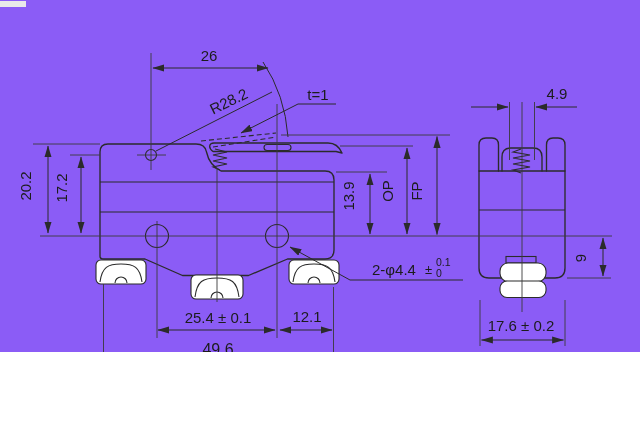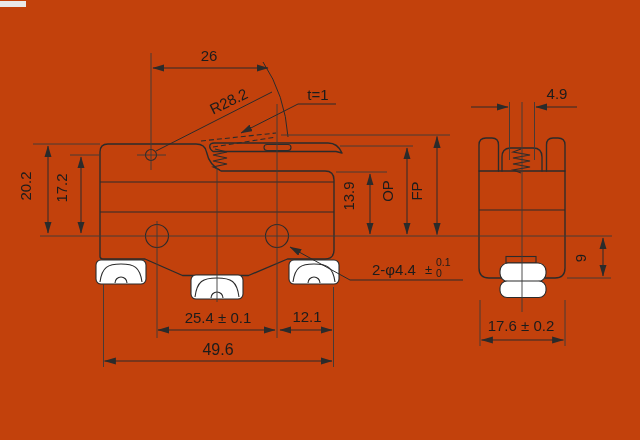--- a/index.html
+++ b/index.html
@@ -1,16 +1,16 @@
 <!DOCTYPE html>
 <html><head>
 <meta charset="utf-8">
 <style>
   html,body{margin:0;padding:0;background:#ffffff;}
-  .stage{position:relative;width:640px;height:440px;background:#c2410c;overflow:hidden;
+  .stage{position:relative;width:640px;height:352px;background:#8b5cf6;overflow:hidden;
          font-family:"Liberation Sans","DejaVu Sans",sans-serif;}
   svg{display:block}
   svg text{fill:#1c1c1c;font-family:"Liberation Sans","DejaVu Sans",sans-serif;}
   .outline{stroke:#2b2b2b;stroke-width:1.35;fill:none;stroke-linejoin:round;stroke-linecap:round;}
   .inner{stroke:#2b2b2b;stroke-width:1.1;fill:none;}
   .dim{stroke:#2b2b2b;stroke-width:1;fill:none;}
   .ext{stroke:#3a3a3a;stroke-width:0.9;fill:none;}
   .dash{stroke:#2b2b2b;stroke-width:1.1;fill:none;stroke-dasharray:5 3;}
   .whitefill{fill:#ffffff;}
   .t15{font-size:15px;}

